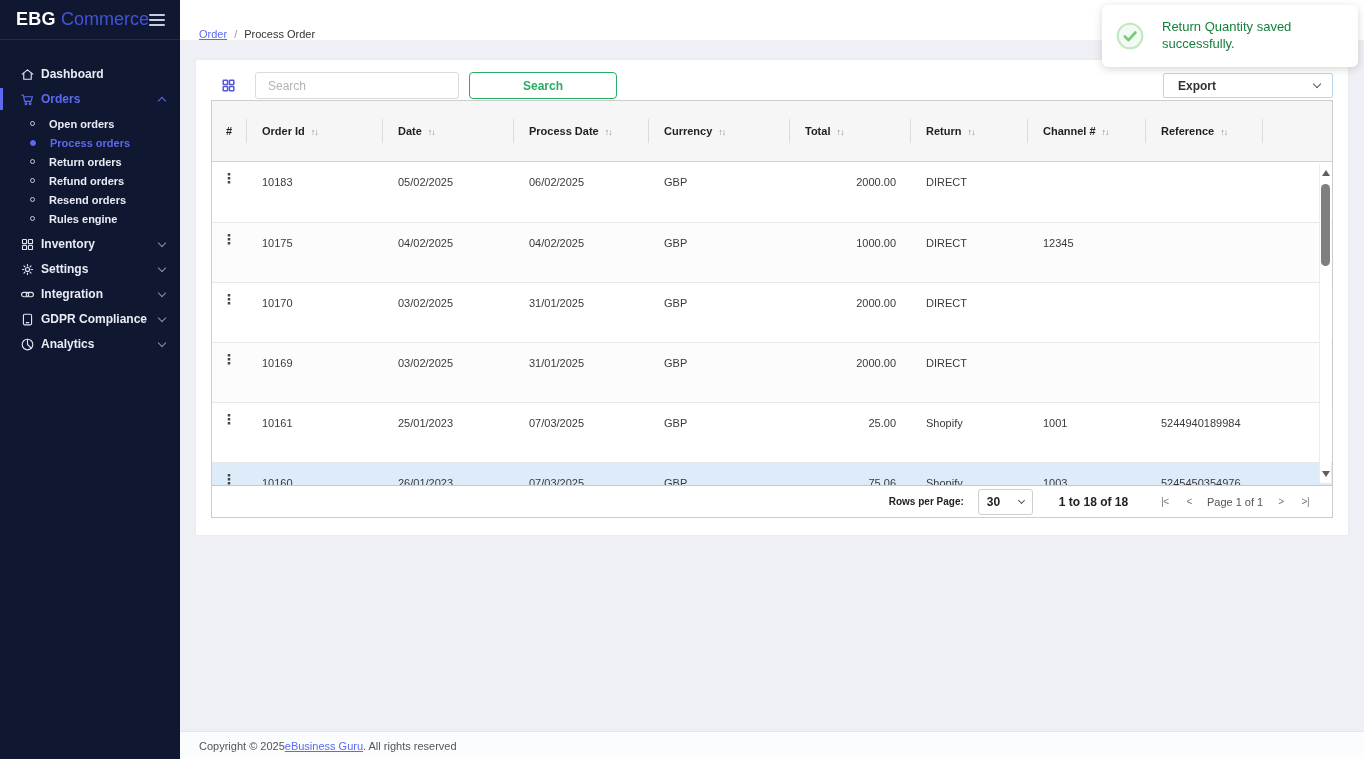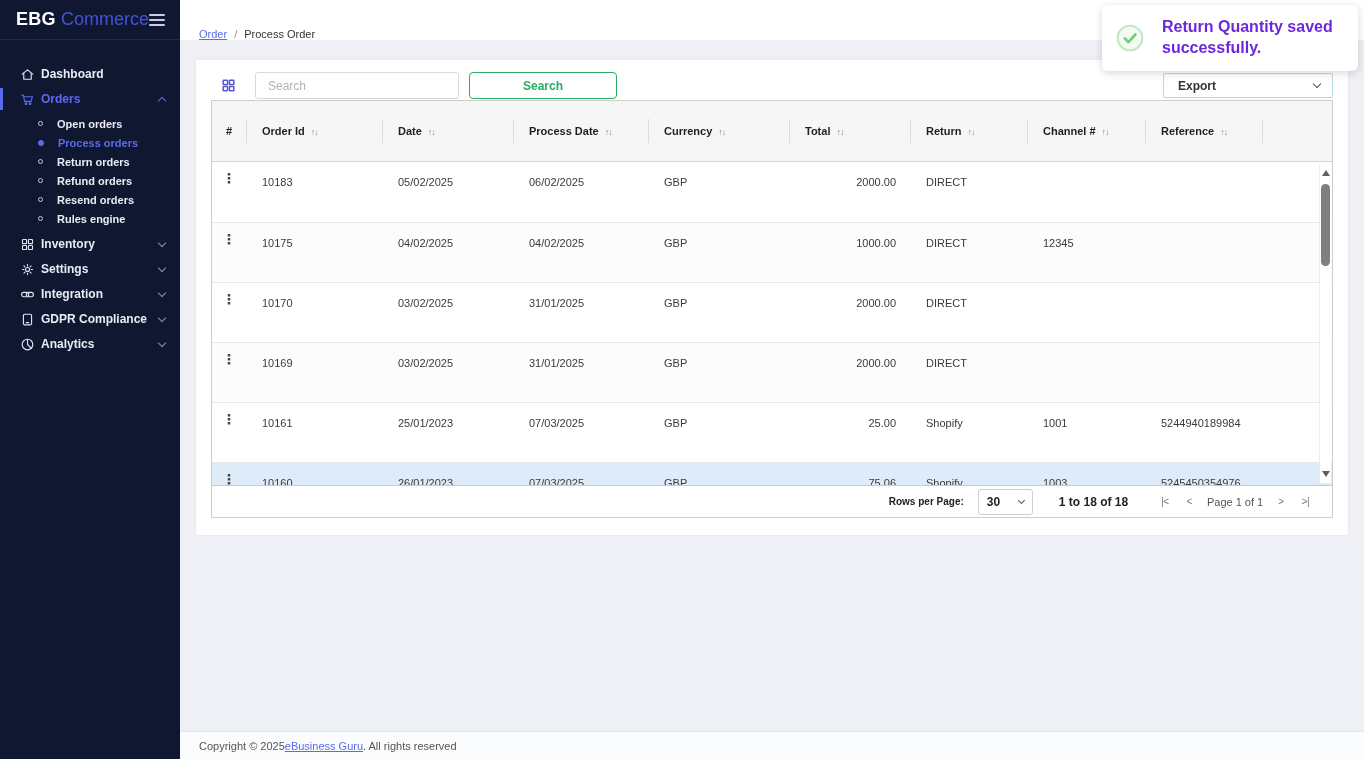--- a/index.html
+++ b/index.html
@@ -15,21 +15,21 @@
   .hamburger i { width:16px; height:2px; background:#c7cdde; border-radius:1px; }
   .nav { padding-top:22px; flex:1; font-weight:600; }
   .nav-item { height:24px; display:flex; align-items:center; padding:0 15px 0 20px; font-size:12px; cursor:pointer; position:relative; margin-bottom:1px; }
   .nav-item .nicon { width:15px; height:15px; margin-right:6px; color:#dfe3ef; display:flex; align-items:center; }
   .nav-item .nicon svg { width:15px; height:15px; }
   .nav-item .nlabel { flex:1; }
   .nav-item .chev { color:#8a93b5; }
   .nav-item.active { color:var(--accent); }
   .nav-item.active .nicon, .nav-item.active .chev { color:var(--accent); }
   .nav-item.active::before { content:''; position:absolute; left:0; top:1px; bottom:1px; width:3px; background:var(--accent); }
-  .subnav { padding:2px 16px 4px; }
+  .subnav { padding:2px 8px 4px; }
   .sub-item { height:19px; display:flex; align-items:center; padding-left:22px; font-size:11px; cursor:pointer; color:#e9ecf4; }
   .bullet { width:5px; height:5px; border:1px solid #c3c9db; border-radius:50%; margin-right:14px; flex-shrink:0; }
   .sub-item.active { color:var(--accent); }
   .sub-item.active .bullet { width:6px; height:6px; background:var(--accent); border-color:var(--accent); }
 
   
   .chev { display:inline-block; width:6px; height:6px; border-right:1.5px solid currentColor; border-bottom:1.5px solid currentColor; transform:rotate(45deg); margin-top:-3px; }
   .chev.up { transform:rotate(225deg); margin-top:3px; }
 
   
@@ -86,21 +86,21 @@
   .pg-btn { color:#777; font-size:10px; padding:0 9px; cursor:pointer; letter-spacing:-.5px; }
   .page-text { font-size:11px; color:#555; margin:0 6px; }
 
   
   .footer { height:28px; flex-shrink:0; background:#fbfcfe; border-top:1px solid #e3e6ea; display:flex; align-items:center; padding-left:19px; font-size:11px; color:#555; }
   .footer a { color:var(--accent); text-decoration:underline; cursor:pointer; }
 
   
   .toast { position:fixed; top:5px; right:6px; width:256px; min-height:62px; background:#fff; border-radius:6px; box-shadow:0 2px 8px rgba(0,0,0,.16); display:flex; align-items:center; gap:18px; padding:12px 14px; z-index:50; }
   .toast-icon svg { width:28px; height:28px; display:block; }
-  .toast-text { font-size:16px; font-weight:700; color:#6d28d9; line-height:1.3; }
+  .toast-text { font-size:13px; font-weight:400; color:#15803d; line-height:1.3; }
   .toast-text .l2 { display:block; }
 </style>
 </head>
 <body>
 
 <div class="app">
 
   <aside class="sidebar">
     <div class="logo-bar">
       <span class="brand-bold">EBG</span>

